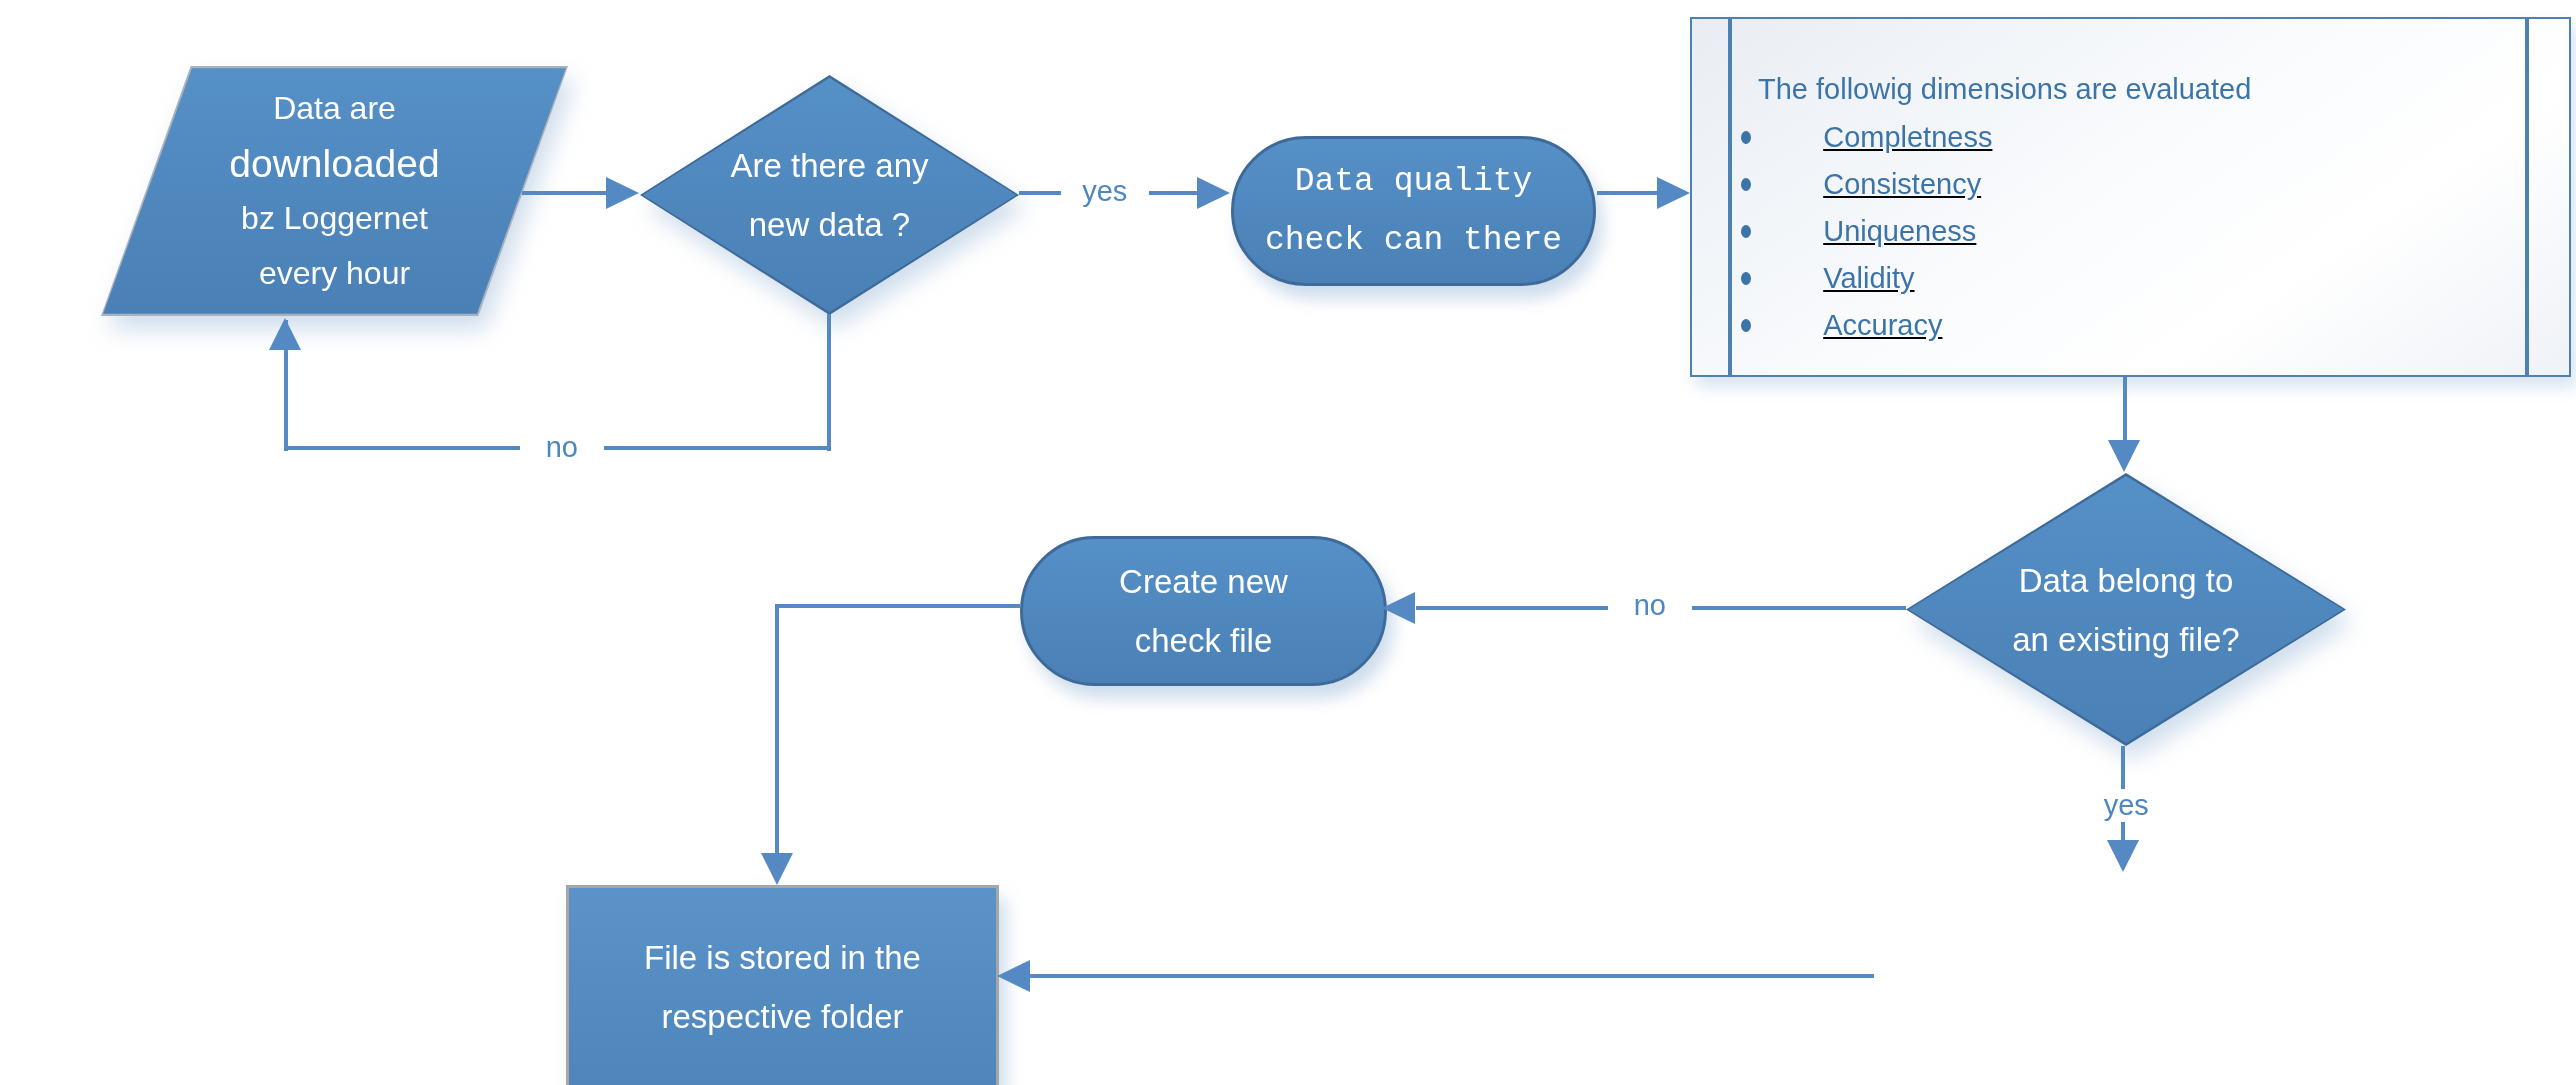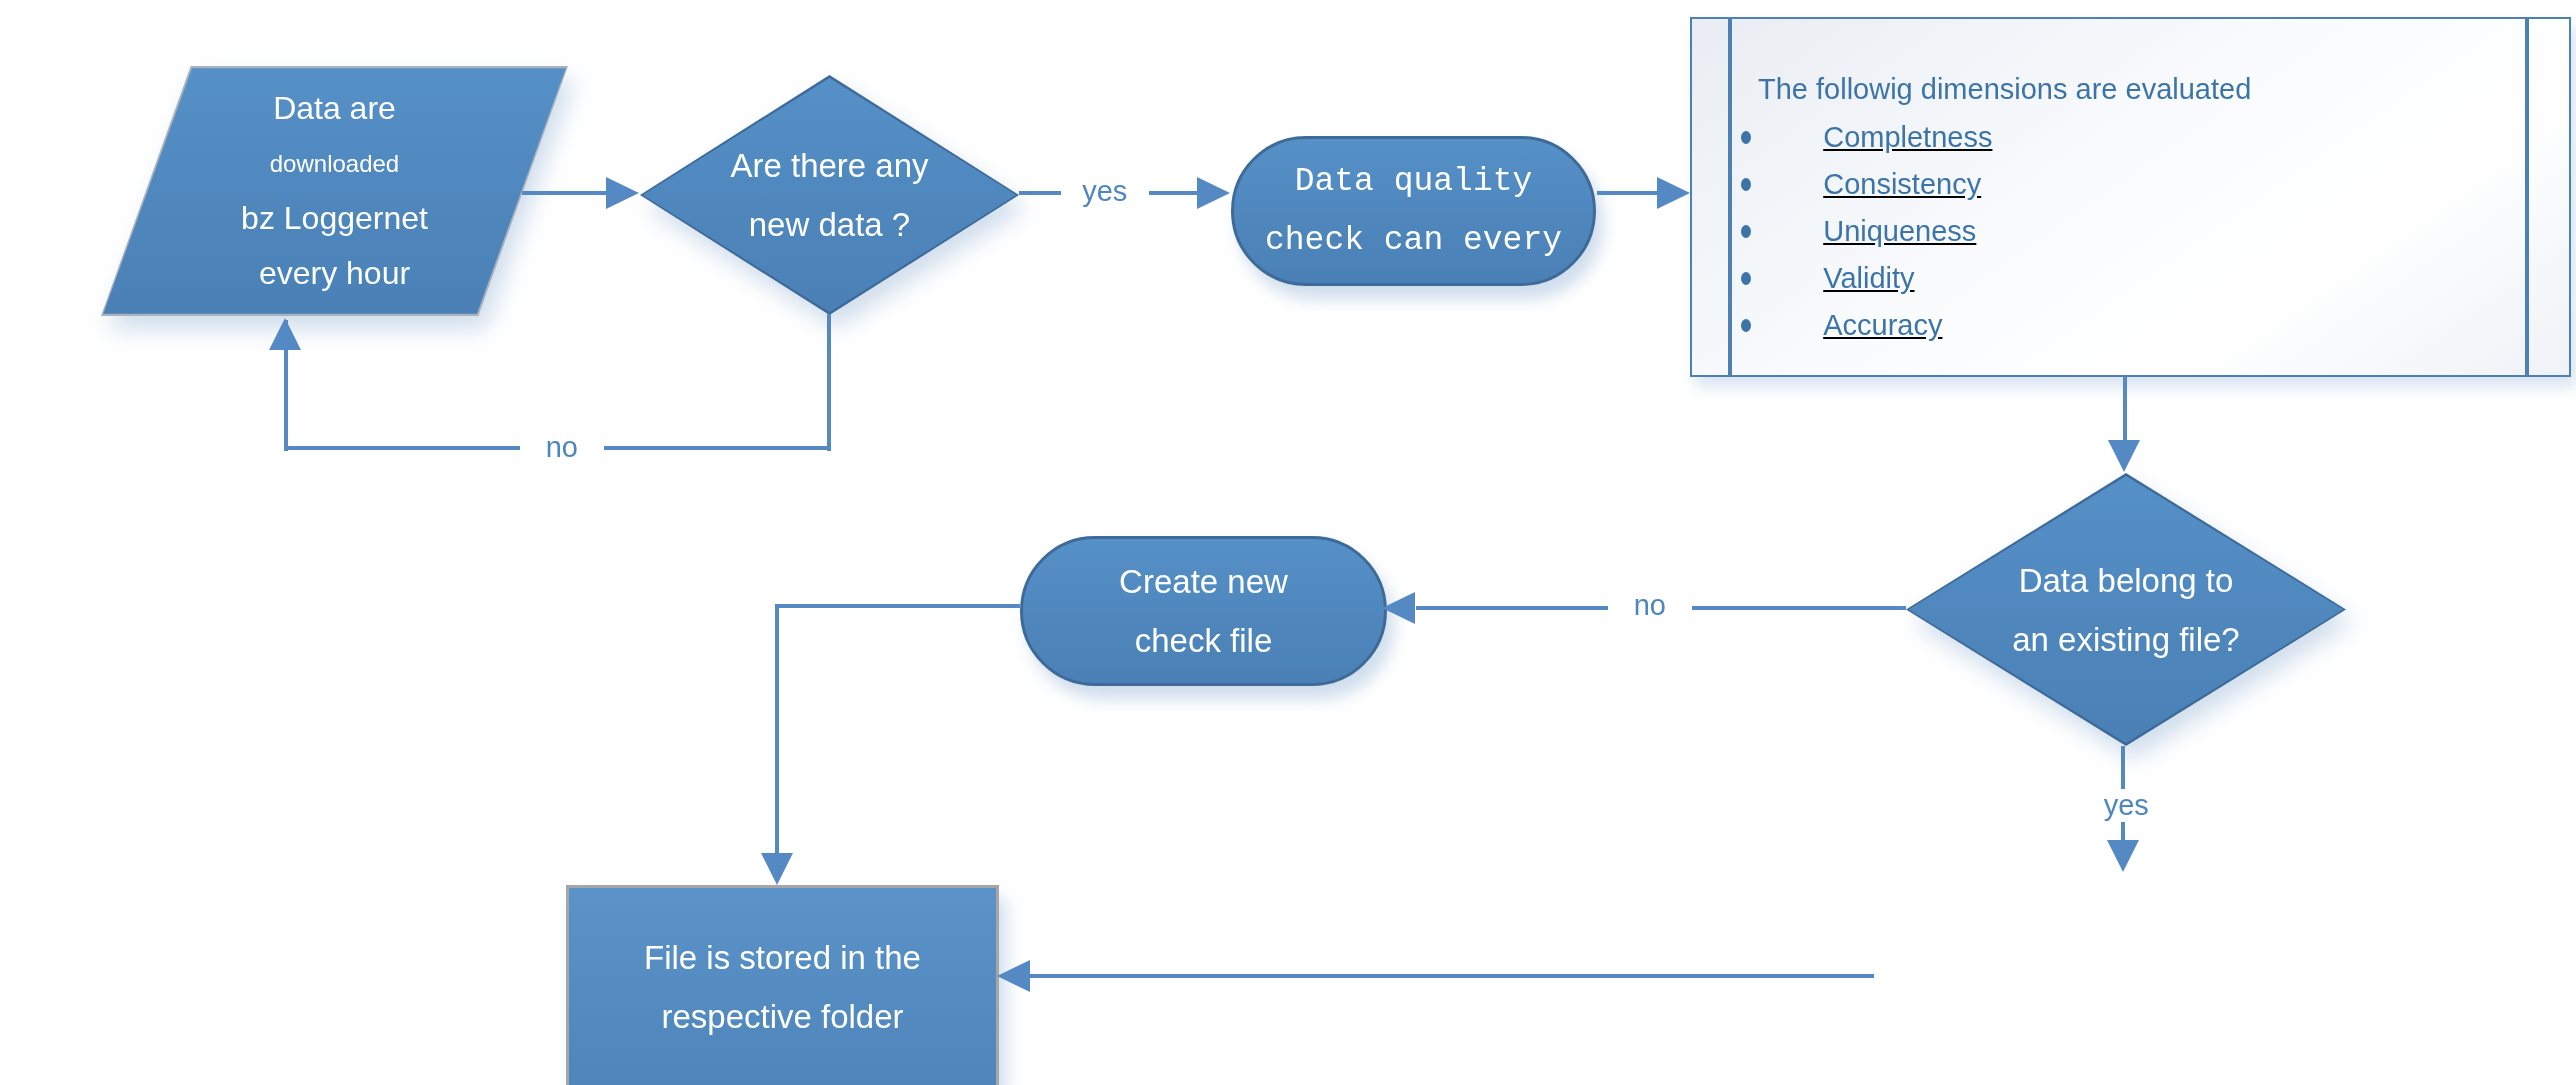--- a/index.html
+++ b/index.html
@@ -51,21 +51,21 @@
 </head>
 <body>
 
 <div id="canvas">
 
   <div class="clipwrap" style="left:101px;top:66px;width:467px;height:250px;">
     <div class="clip-outer para-poly" style="background:#a9b2bc;"></div>
     <div class="clip-inner para-poly fill-blue" style="inset:2.2px;"></div>
     <div class="txt">
       <div style="font-size:32px;line-height:55px;">Data are</div>
-      <div style="font-size:24px;line-height:55px;">downloaded</div>
+      <div style="font-size:39px;line-height:55px;">downloaded</div>
       <div style="font-size:32px;line-height:55px;">bz Loggernet</div>
       <div style="font-size:32px;line-height:55px;">every hour</div>
     </div>
   </div>
 
   <div class="hline" style="left:522px;top:191px;width:88px;"></div>
   <div class="ar ar-right" style="left:606px;top:177px;"></div>
 
   <div class="clipwrap" style="left:640px;top:75px;width:379px;height:240px;">
     <div class="clip-outer diam-poly" style="background:#3e6a99;"></div>
@@ -82,21 +82,21 @@
 
   <div class="vline" style="left:827px;top:314px;height:137px;"></div>
   <div class="hline" style="left:286px;top:446px;width:545px;"></div>
   <div class="vline" style="left:284px;top:320px;height:131px;"></div>
   <div class="ar ar-up" style="left:269px;top:318px;"></div>
   <div class="edge-label" style="left:520px;top:431px;width:75px;">no</div>
 
   <div class="stadium" style="left:1231px;top:136px;width:359px;height:144px;border-radius:75px;font-family:Liberation Mono, monospace;">
     <div class="txt">
       <div>Data quality</div>
-      <div>check can every</div>
+      <div>check can there</div>
     </div>
   </div>
 
   <div class="hline" style="left:1597px;top:191px;width:63px;"></div>
   <div class="ar ar-right" style="left:1657px;top:177px;"></div>
 
   <div class="bigbox" style="left:1690px;top:17px;width:877px;height:356px;">
     <div class="vbar" style="left:36px;"></div>
     <div class="vbar" style="right:40px;"></div>
     <div class="bb-title">The followig dimensions are evaluated</div>

